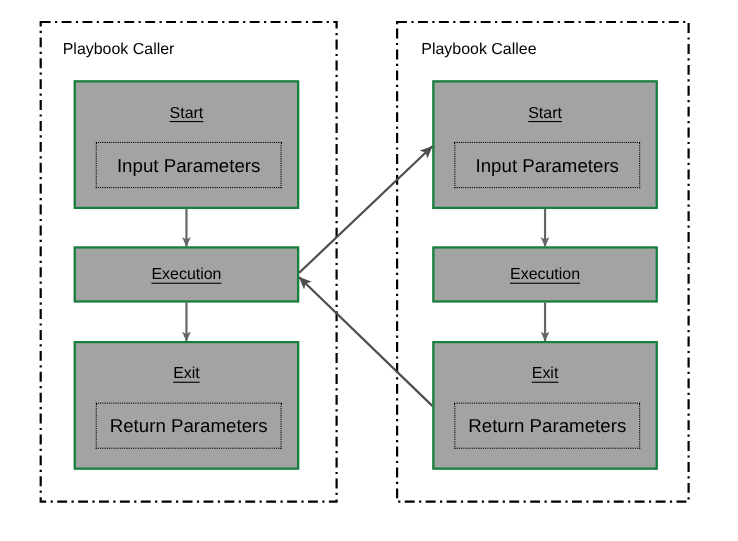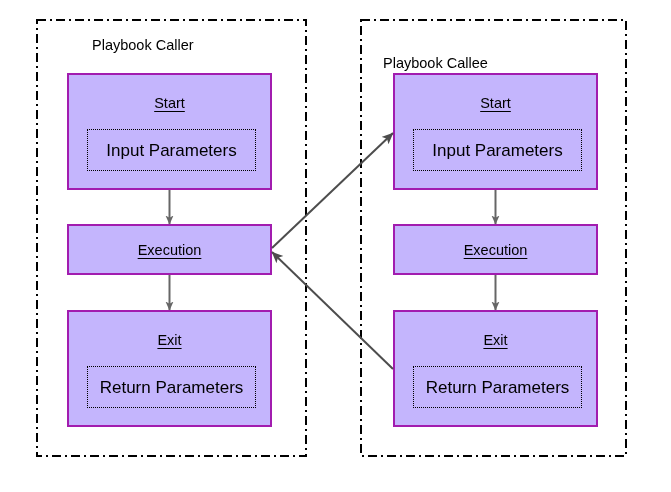--- a/index.html
+++ b/index.html
@@ -33,22 +33,22 @@
     font-size: 14.5px;
     color: #000000;
     white-space: nowrap;
     line-height: 1;
   }
 
   
   .node {
     position: absolute;
     box-sizing: border-box;
-    border: 2px solid #a21caf;
-    background: #c4b5fd;
+    border: 2px solid #15803d;
+    background: #a3a3a3;
   }
   .node-title {
     position: absolute;
     left: 0;
     right: 0;
     text-align: center;
     font-size: 14.5px;
     color: #000000;
     text-decoration: underline;
     text-underline-offset: 3px;
@@ -80,42 +80,42 @@
 </head>
 <body>
 
 <div id="canvas">
 
   <div class="panel" style="left:36px; top:19px; width:271px; height:438px;">
     <svg class="panel-svg" width="271" height="438">
       <rect x="1" y="1" width="269" height="436" fill="none" stroke="#000000" stroke-width="2" stroke-dasharray="9 4 2 4" stroke-linecap="butt"></rect>
     </svg>
   </div>
-  <div class="panel-label" style="left:57px; top:38px;margin-left:35px;">Playbook Caller</div>
+  <div class="panel-label" style="left:57px; top:38px;">Playbook Caller</div>
 
   <div class="node" style="left:67px; top:73px; width:205px; height:117px;">
     <div class="node-title" style="top:21px;">Start</div>
     <div class="node-sub" style="left:18px; top:54px; width:169px; height:42px;">Input Parameters</div>
   </div>
 
   <div class="node" style="left:67px; top:224px; width:205px; height:51px;">
     <div class="node-title" style="top:17px;">Execution</div>
   </div>
 
   <div class="node" style="left:67px; top:310px; width:205px; height:117px;">
     <div class="node-title" style="top:21px;">Exit</div>
     <div class="node-sub" style="left:18px; top:54px; width:169px; height:42px;">Return Parameters</div>
   </div>
 
   <div class="panel" style="left:360px; top:19px; width:267px; height:438px;">
     <svg class="panel-svg" width="267" height="438">
       <rect x="1" y="1" width="265" height="436" fill="none" stroke="#000000" stroke-width="2" stroke-dasharray="9 4 2 4" stroke-linecap="butt"></rect>
     </svg>
   </div>
-  <div class="panel-label" style="left:383px; top:56px;">Playbook Callee</div>
+  <div class="panel-label" style="left:383px; top:38px;">Playbook Callee</div>
 
   <div class="node" style="left:393px; top:73px; width:205px; height:117px;">
     <div class="node-title" style="top:21px;">Start</div>
     <div class="node-sub" style="left:18px; top:54px; width:169px; height:42px;">Input Parameters</div>
   </div>
 
   <div class="node" style="left:393px; top:224px; width:205px; height:51px;">
     <div class="node-title" style="top:17px;">Execution</div>
   </div>
 

